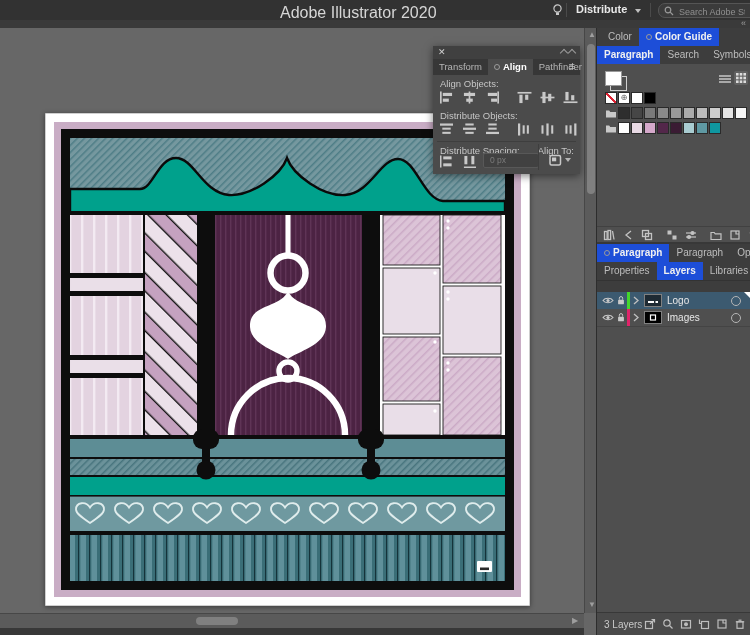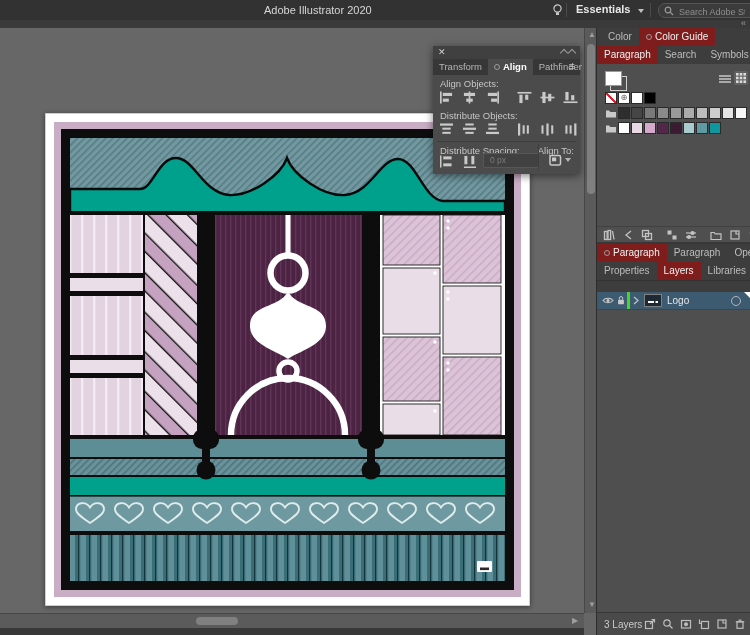--- a/index.html
+++ b/index.html
@@ -2,21 +2,21 @@
 <html><head>
 <meta charset="utf-8">
 <style>
   html,body{margin:0;padding:0}
   body{width:750px;height:635px;position:relative;overflow:hidden;
        background:#666;font-family:"Liberation Sans",sans-serif;
        -webkit-font-smoothing:antialiased}
   .abs{position:absolute}
   
   #appbar{left:0;top:0;width:750px;height:20px;background:#323232;border-bottom:1px solid #242424}
-  #appbar .title{left:264px;top:4px;font-size:11px;color:#d6d6d6}
+  #appbar .title{left:280px;top:4px;font-size:16px;color:#d6d6d6}
   .vsep{width:1px;top:3px;height:14px;background:#4a4a4a}
   #workspace{top:3px;font-size:11px;font-weight:bold;color:#e8e8e8}
   #searchbox{left:658px;top:3px;width:88px;height:13px;background:#3b3b3b;border:1px solid #555;
              border-radius:7px;color:#8f8f8f;font-size:9px;line-height:13px;padding-left:18px}
   #searchbox input{position:absolute;left:18px;top:0;width:66px;height:13px;border:0;background:transparent;
              color:#bdbdbd;font-size:9px;font-family:"Liberation Sans",sans-serif;outline:none}
   #searchbox input::placeholder{color:#8f8f8f}
   
   #strip{left:0;top:20px;width:750px;height:8px;background:#3a3a3a;border-bottom:1px solid #2c2c2c}
   #strip .collapse{right:4px;top:-2px;color:#9c9c9c;font-size:9px}
@@ -44,21 +44,21 @@
   #ap-combo{left:50px;top:107px;width:48px;height:13px;background:#414141;border:1px solid #585858;
             border-radius:2px;color:#7b7b7b;font-size:8.5px;line-height:13px;padding-left:6px}
   .caret{width:0;height:0;border-left:3px solid transparent;border-right:3px solid transparent;
          border-top:4px solid #c0c0c0;display:inline-block}
   .upchev{width:5px;height:5px;border-top:1px solid #9c9c9c;border-right:1px solid #9c9c9c;
           transform:rotate(-45deg);display:inline-block}
   
   #dock{left:596px;top:28px;width:154px;height:607px;background:#3d3d3d;border-left:1px solid #2d2d2d}
   .trow{position:absolute;left:0;width:185px;height:18px;background:#3d3d3d;border-bottom:1px solid #333;display:flex}
   .tab{height:18px;line-height:18px;padding:0 7px;color:#bdbdbd;font-size:10px;display:flex;align-items:center;gap:3px;white-space:nowrap}
-  .tab.on{background:#7f1d1d;color:#f0f0f0;font-weight:normal}
+  .tab.on{background:#1d4ed8;color:#f0f0f0;font-weight:bold}
   .rowmenu{position:absolute;right:4px;top:3px;color:#bdbdbd;font-size:11px}
   #swbody{left:0;top:36px;width:154px;height:162px;background:#4f4f4f}
   .sw{width:12px;height:12px;border:1px solid #2a2a2a;box-sizing:border-box;flex:none;
       font-size:8px;line-height:10px;text-align:center;color:#555}
   .swrow{position:absolute;left:8px;display:flex;gap:1px}
   .sw-none{background:#fff linear-gradient(45deg,#fff 44%,#d23 44%,#d23 56%,#fff 56%)}
   .sw-registration{background:#fff}
   .sw-white{background:#fff}
   .sw-black{background:#000}
   #swfooter{left:0;top:198px;width:154px;height:16px;background:#4f4f4f;border-top:1px solid #414141;display:flex;align-items:center;gap:7px;padding-left:6px;box-sizing:border-box}
@@ -84,21 +84,21 @@
 <div class="abs" id="appbar">
   <div class="abs title">Adobe Illustrator 2020</div>
   <span class="abs" style="left:551px;top:3px">
     <svg width="13" height="14" viewBox="0 0 13 14">
         <circle cx="6.5" cy="5.5" r="3.6" fill="none" stroke="#c9c9c9" stroke-width="1.2"></circle>
         <rect x="5" y="9.4" width="3" height="2.6" fill="#c9c9c9"></rect>
       </svg>
   </span>
   <div class="abs vsep" style="left:566px"></div>
   <div class="abs" id="workspace" style="left:576px">
-    <span>Essentials</span>
+    <span>Distribute</span>
     <span class="caret" style="margin-left:5px"></span>
   </div>
   <div class="abs vsep" style="left:650px"></div>
   <div class="abs" id="searchbox">
     <svg class="abs" style="left:5px;top:2px" width="10" height="10" viewBox="0 0 10 10">
         <circle cx="4" cy="4" r="2.8" fill="none" stroke="#9a9a9a" stroke-width="1.2"></circle>
         <line x1="6.2" y1="6.2" x2="9" y2="9" stroke="#9a9a9a" stroke-width="1.2"></line>
       </svg>
     <input type="text" placeholder="Search Adobe Stock" style="">
   </div>
@@ -601,20 +601,47 @@
       <span class="lthumb" style="background:#1e2a33">
           <svg width="16" height="11" viewBox="0 0 16 11">
             <rect x="3" y="6" width="6" height="2" fill="#fff"></rect>
             <rect x="10.5" y="6" width="2.5" height="2" fill="#fff"></rect>
           </svg>
         </span>
       <span class="lname">Logo</span>
       <span class="ltarget"></span>
     </div>
 
+    <div class="layer-row" style="top:17px">
+      <span class="lcell" style="left:4px;width:14px">
+          <svg width="12" height="9" viewBox="0 0 12 9">
+            <path d="M1,4.5 C3,1.5 9,1.5 11,4.5 C9,7.5 3,7.5 1,4.5 Z" fill="none" stroke="#c9c9c9" stroke-width="1.1"></path>
+            <circle cx="6" cy="4.5" r="1.6" fill="#c9c9c9"></circle>
+          </svg>
+        </span>
+      <span class="lcell" style="left:18px;width:12px">
+          <svg width="10" height="11" viewBox="0 0 12 13">
+            <rect x="2.5" y="5.5" width="7" height="5.5" rx="1" fill="#c9c9c9"></rect>
+            <path d="M4,5.5 V3.8 a2,2 0 0 1 4,0 V5.5" fill="none" stroke="#c9c9c9" stroke-width="1.2"></path>
+          </svg>
+        </span>
+      <span class="lbar" style="background: rgb(224, 36, 106);"></span>
+      <span class="lcell" style="left:35px;width:8px">
+          <svg width="6" height="9" viewBox="0 0 6 9">
+            <path d="M1,1 L5,4.5 L1,8" fill="none" stroke="#c0c0c0" stroke-width="1.3"></path>
+          </svg>
+        </span>
+      <span class="lthumb" style="background:#000">
+          <svg width="16" height="11" viewBox="0 0 16 11">
+            <rect x="5.5" y="3" width="5" height="5" fill="none" stroke="#fff" stroke-width="1.2"></rect>
+          </svg>
+        </span>
+      <span class="lname">Images</span>
+      <span class="ltarget"></span>
+    </div>
 
   </div>
 
   <div class="abs" id="layersfooter">
     <span class="status">3 Layers</span>
     <span class="ficons">
       <span>
           <svg width="12" height="12" viewBox="0 0 12 12" fill="none" stroke="#bdbdbd" stroke-width="1.2">
             <rect x="1.5" y="3.5" width="7" height="7"></rect>
             <path d="M6,6 L10.5,1.5 M7.5,1.5 h3 v3"></path>

